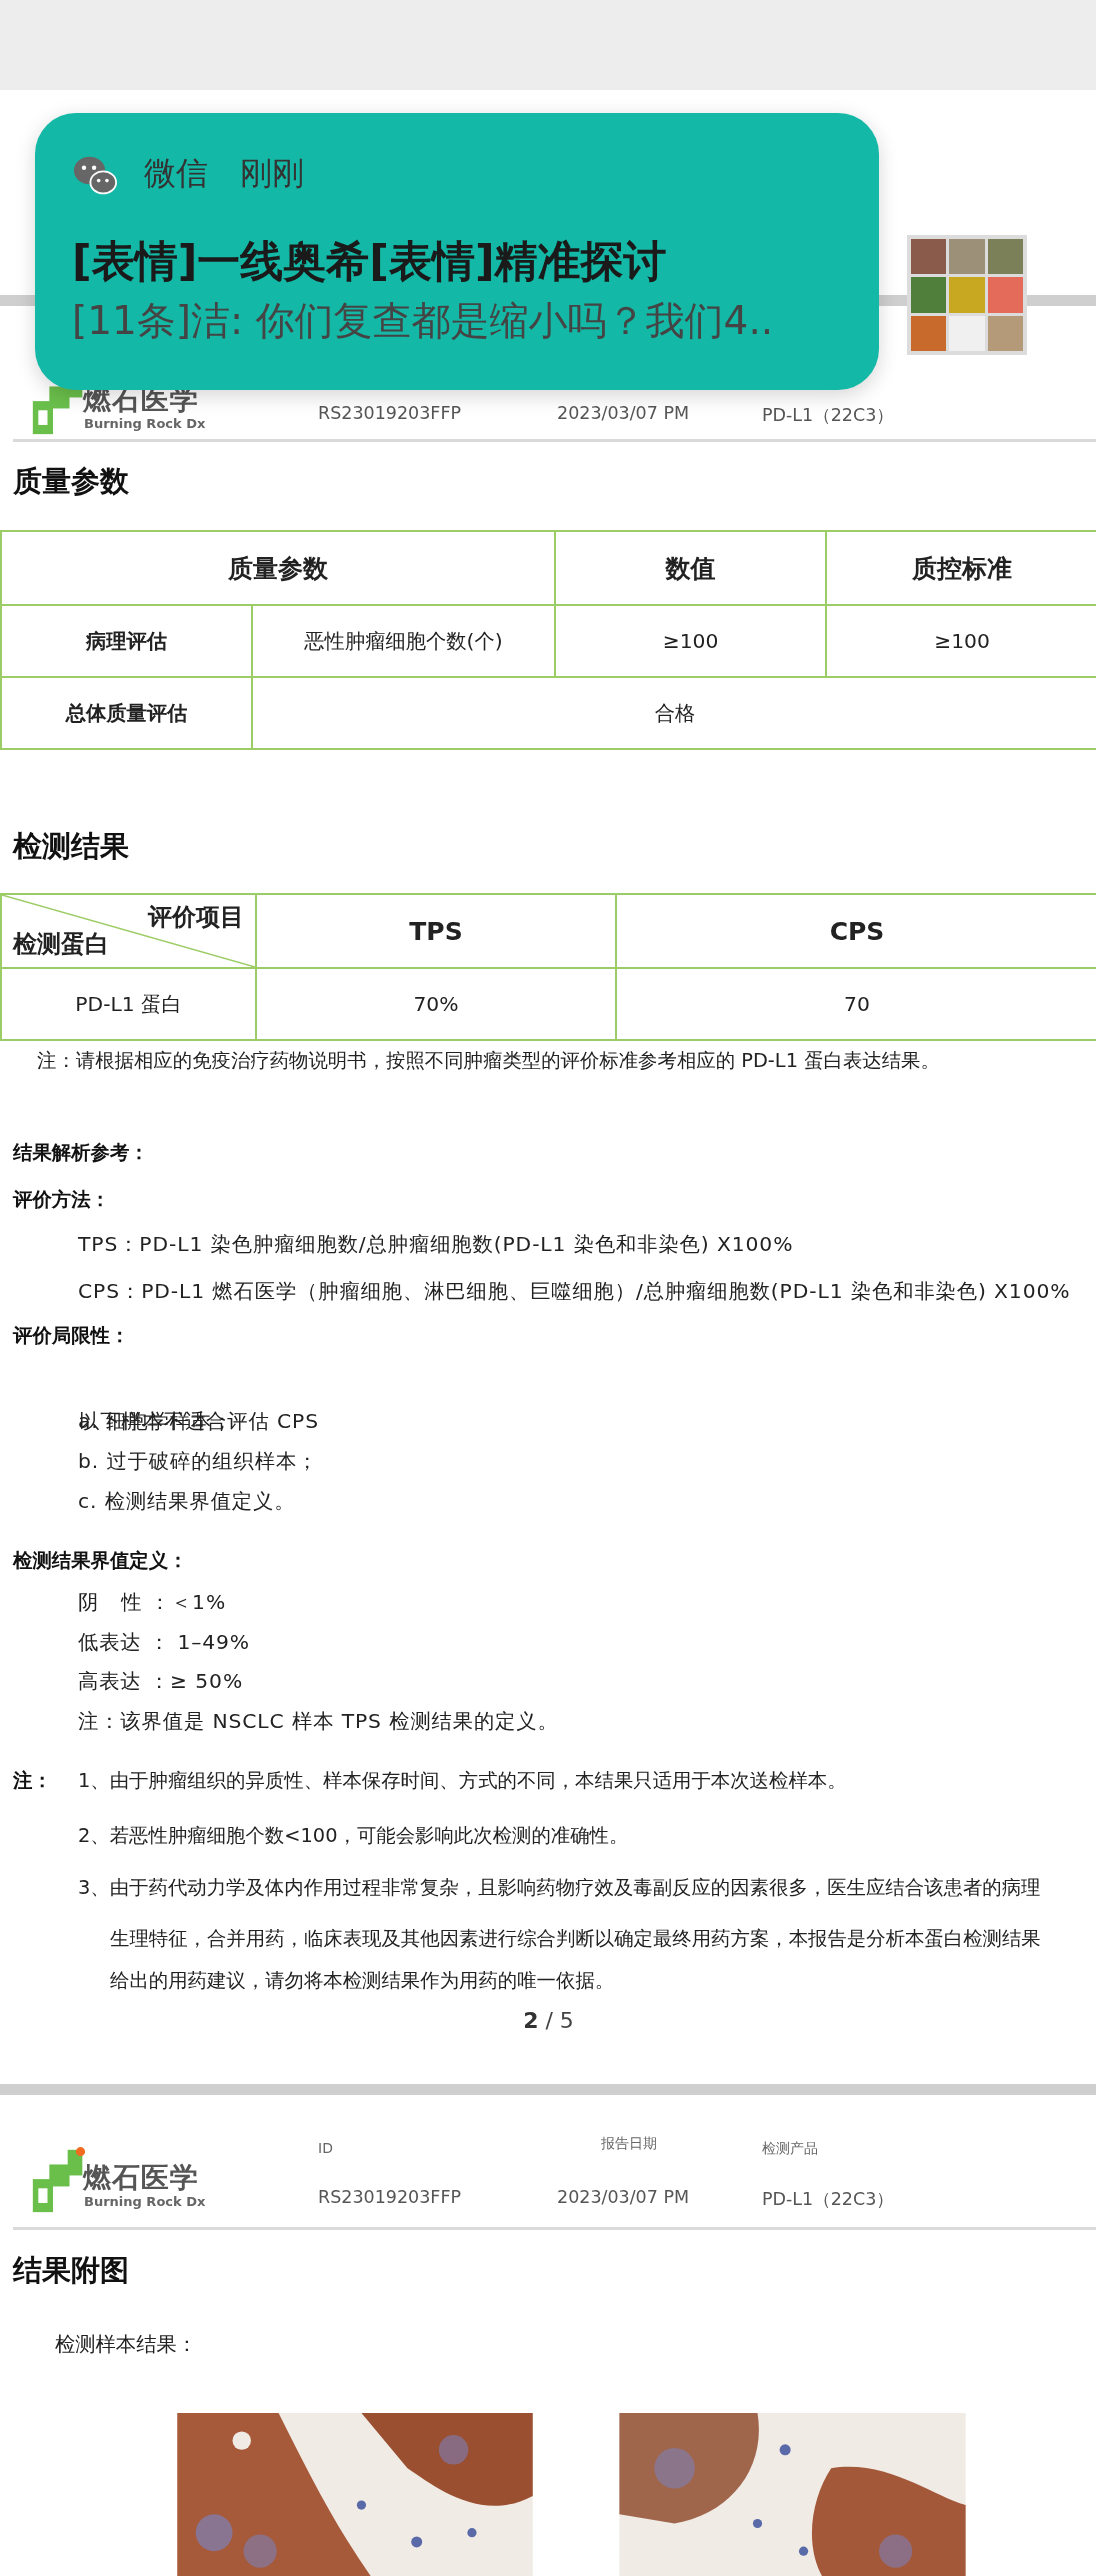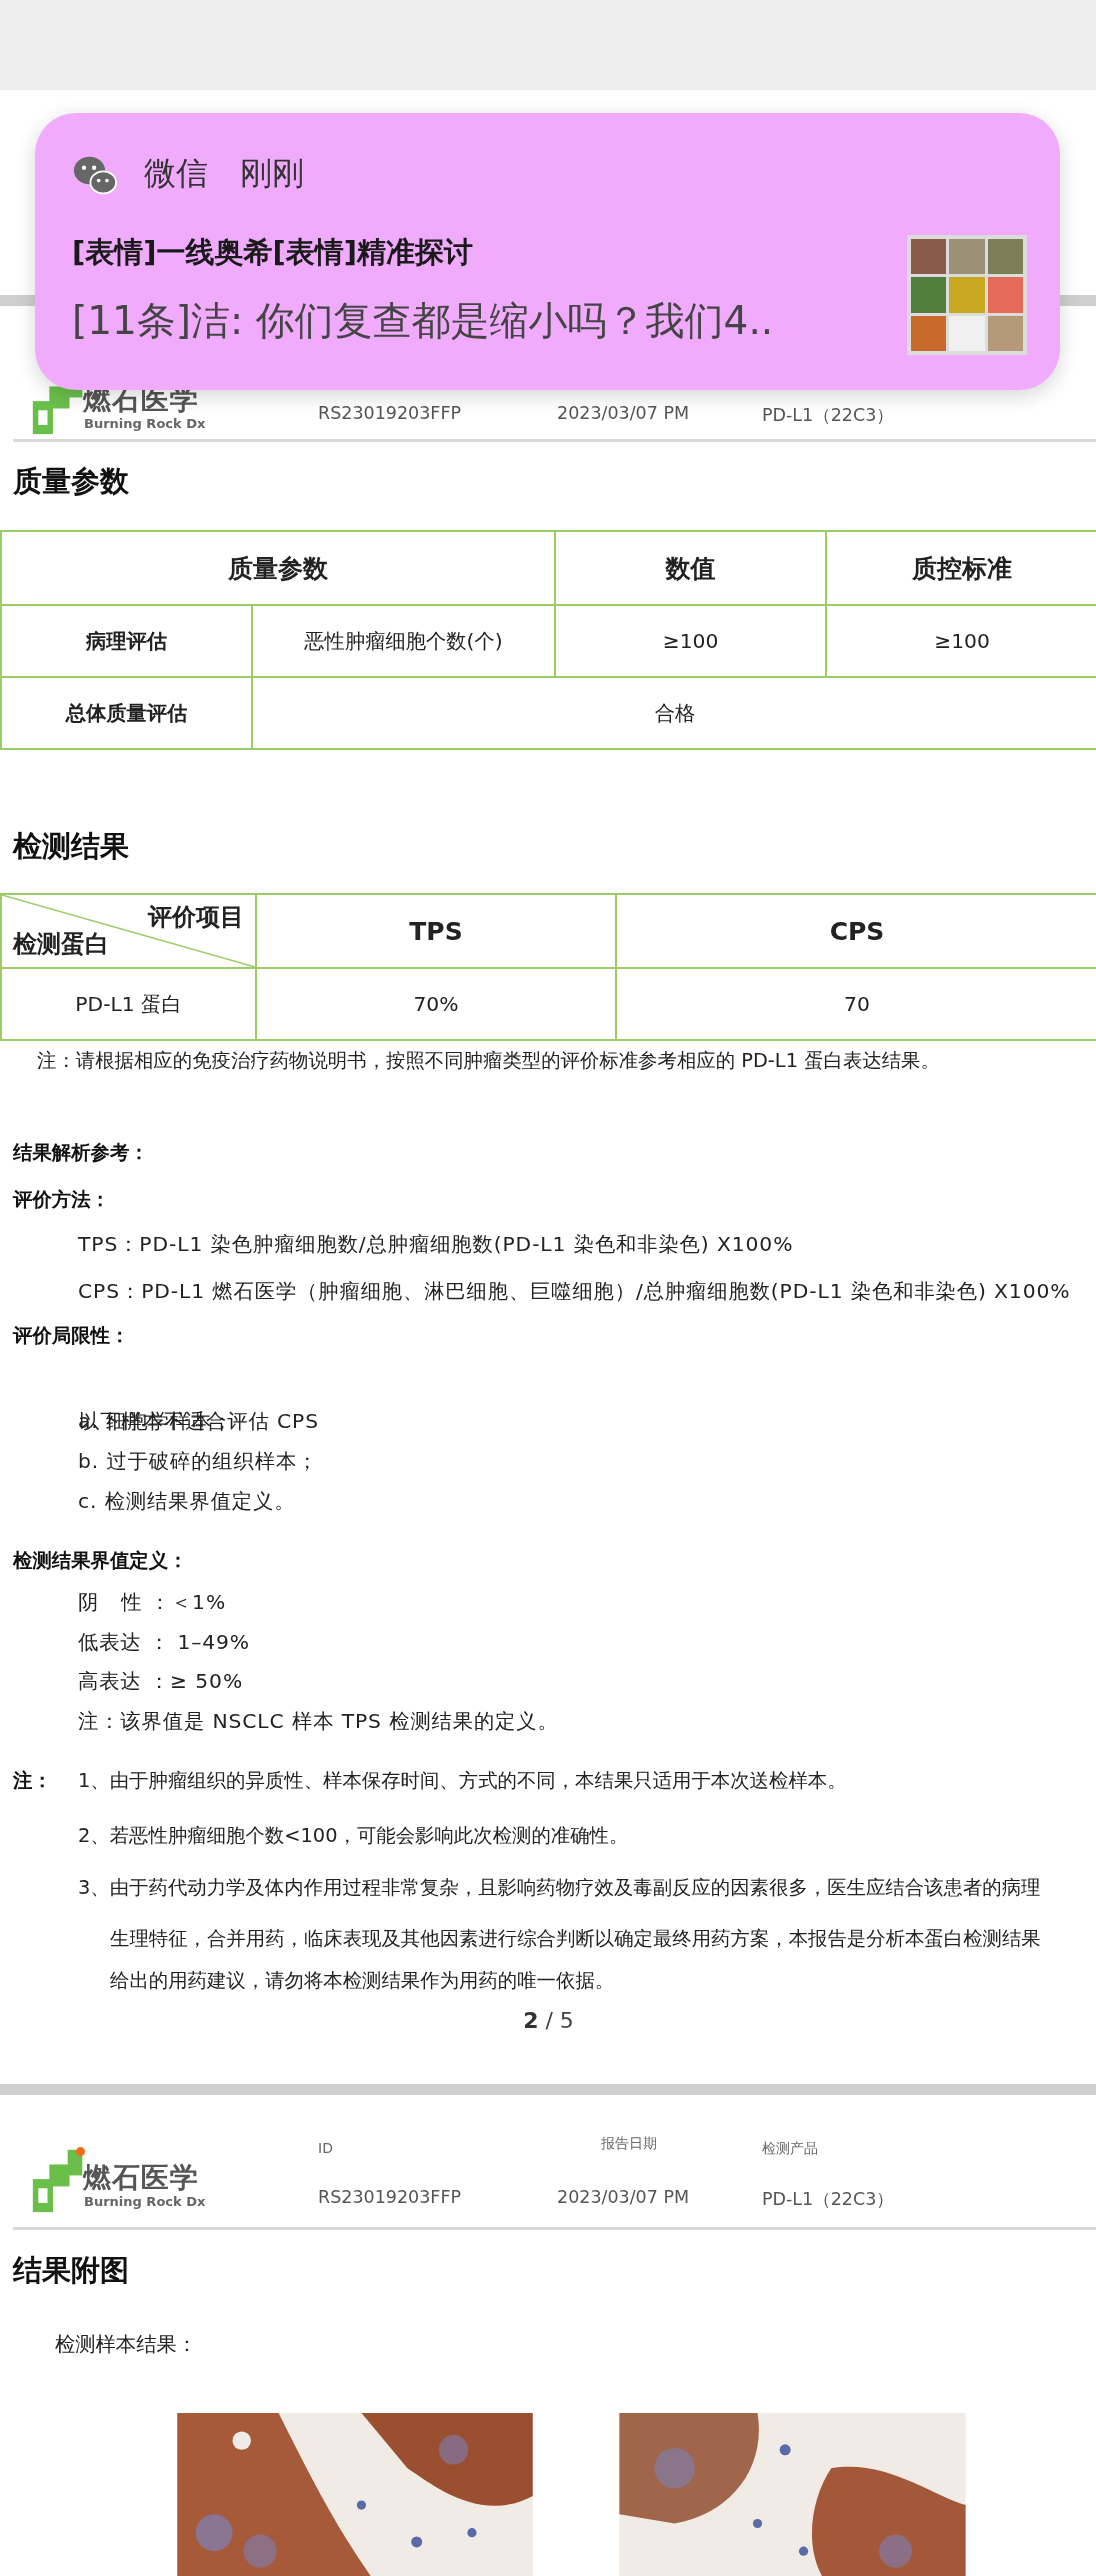--- a/index.html
+++ b/index.html
@@ -34,25 +34,25 @@
 
   .txt { position: absolute; white-space: nowrap; color: #222; }
   .note-line { font-size: 19.4px; margin-left: 24px; }
   .bold-label { font-size: 19.4px; font-weight: bold; color: #111; }
   .body-line { font-size: 20.3px; letter-spacing: 0.9px; }
 
   .pager { position: absolute; left: 0; width: 1097px; text-align: center; font-size: 22px; color: #444; }
   .pager b { font-weight: bold; color: #333; }
 
   
-  .notif { position: absolute; left: 35px; top: 113px; width: 1025px; height: 277px; background: #f0abfc; border-radius: 41px; box-shadow: 0 5.5px 20.3px rgba(0,0,0,0.16); }
+  .notif { position: absolute; left: 35px; top: 113px; width: 844px; height: 277px; background: #14b8a6; border-radius: 41px; box-shadow: 0 5.5px 20.3px rgba(0,0,0,0.16); }
   .notif .app-icon { position: absolute; left: 37px; top: 41px; width: 46px; height: 44px; }
   .notif .app-name { position: absolute; left: 109px; top: 39px; font-size: 32px; color: #333; }
   .notif .time { position: absolute; left: 205px; top: 39px; font-size: 32px; color: #333; }
-  .notif .title { position: absolute; left: 37px; top: 120px; font-size: 29px; font-weight: bold; color: #1a1a1a; white-space: nowrap; }
+  .notif .title { position: absolute; left: 37px; top: 120px; font-size: 43px; font-weight: bold; color: #1a1a1a; white-space: nowrap; }
   .notif .body { position: absolute; left: 37px; top: 181px; font-size: 39px; color: #444; white-space: nowrap; }
   .notif .avatar-grid { position: absolute; left: 872px; top: 122px; width: 120px; height: 120px; background: #dcdcdc; padding: 3.7px; display: grid; grid-template-columns: repeat(3, 1fr); grid-gap: 3.7px; }
   .avatar-grid .tile { width: 100%; height: 100%; }
 
   
   .ihc { position: absolute; top: 2413px; height: 163px; overflow: hidden; }
 </style>
 </head>
 <body>
 

